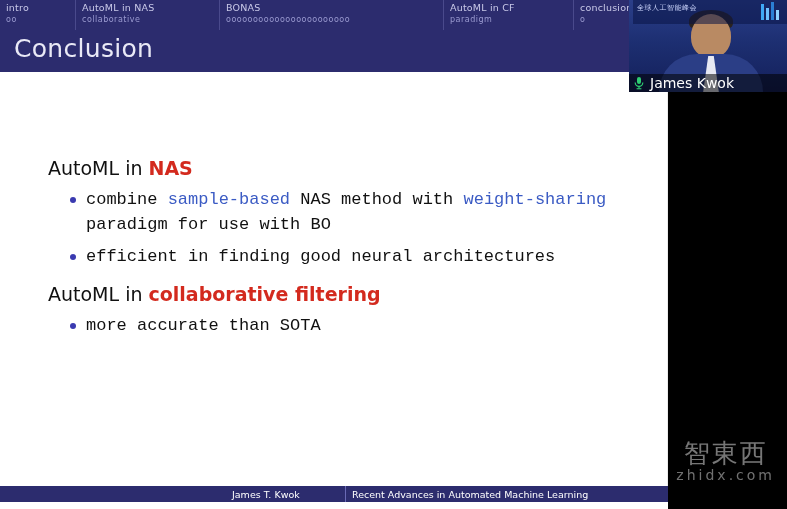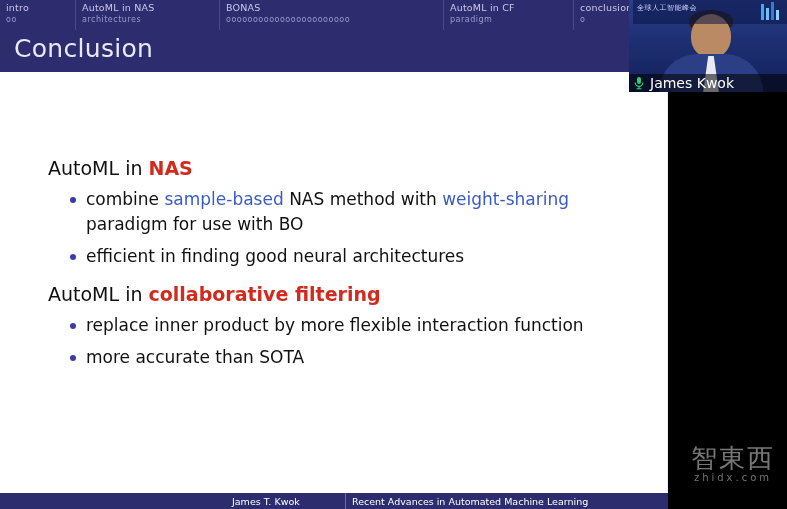--- a/index.html
+++ b/index.html
@@ -115,20 +115,21 @@
     color: #d32a1e;
     font-weight: 700;
   }
   .hl-blue {
     color: #3b5bc4;
   }
   ul.bullets {
     list-style: none;
     margin: 0 8px 12px 0;
     padding: 0 0 0 22px;
+    font-family: Liberation Mono, monospace;
   }
   ul.bullets > li {
     position: relative;
     font-size: 17px;
     line-height: 25px;
     color: #111;
     margin-bottom: 7px;
     padding-left: 16px;
   }
   ul.bullets > li::before {
@@ -139,21 +140,21 @@
     width: 6px;
     height: 6px;
     border-radius: 50%;
     background: #3a3ab0;
   }
 
   
   #footer {
     position: absolute;
     left: 0;
-    bottom: 0;
+    bottom: 7px;
     width: 787px;
     height: 16px;
     background: #2c2c6e;
     color: #dcdcf0;
     font-family: "DejaVu Sans", sans-serif;
     font-size: 9.5px;
     display: flex;
     align-items: center;
   }
   #footer .f-left {
@@ -308,21 +309,21 @@
   }
   #watermark .wm-cn {
     color: #d8d8d8;
     font-size: 26px;
     letter-spacing: 2px;
     font-family: "DejaVu Sans", sans-serif;
     line-height: 28px;
   }
   #watermark .wm-en {
     color: #cccccc;
-    font-size: 10px;
+    font-size: 14px;
     letter-spacing: 3px;
     font-family: "DejaVu Sans", sans-serif;
   }
 
   
   #seam {
     position: absolute;
     left: 667px;
     top: 72px;
     width: 1px;
@@ -338,21 +339,21 @@
   <div id="slide">
 
     <div id="navbar">
       <div class="nav-sect" style="width:76px;">
         <span class="nav-label">intro</span>
         <span class="nav-dots">oo</span>
         <span class="nav-sep"></span>
       </div>
       <div class="nav-sect" style="width:144px;">
         <span class="nav-label">AutoML in NAS</span>
-        <span class="nav-dots">architectures</span>
+        <span class="nav-dots">collaborative</span>
         <span class="nav-sep"></span>
       </div>
       <div class="nav-sect" style="width:224px;">
         <span class="nav-label">BONAS</span>
         <span class="nav-dots">ooooooooooooooooooooooo</span>
         <span class="nav-sep"></span>
       </div>
       <div class="nav-sect" style="width:130px;">
         <span class="nav-label">AutoML in CF</span>
         <span class="nav-dots">paradigm</span>
@@ -381,21 +382,20 @@
           <span>paradigm for use with BO</span>
         </li>
         <li>efficient in finding good neural architectures</li>
       </ul>
 
       <p class="lvl1">
         <span>AutoML in </span><span class="hl-red">collaborative filtering</span>
       </p>
 
       <ul class="bullets">
-        <li>replace inner product by more flexible interaction function</li>
         <li>more accurate than SOTA</li>
       </ul>
 
     </div>
 
     <div id="footer">
       <span class="f-left">James T. Kwok</span>
       <span class="f-divider"></span>
       <span class="f-mid">Recent Advances in Automated Machine Learning</span>
       <span id="footer-rightfill"></span>

